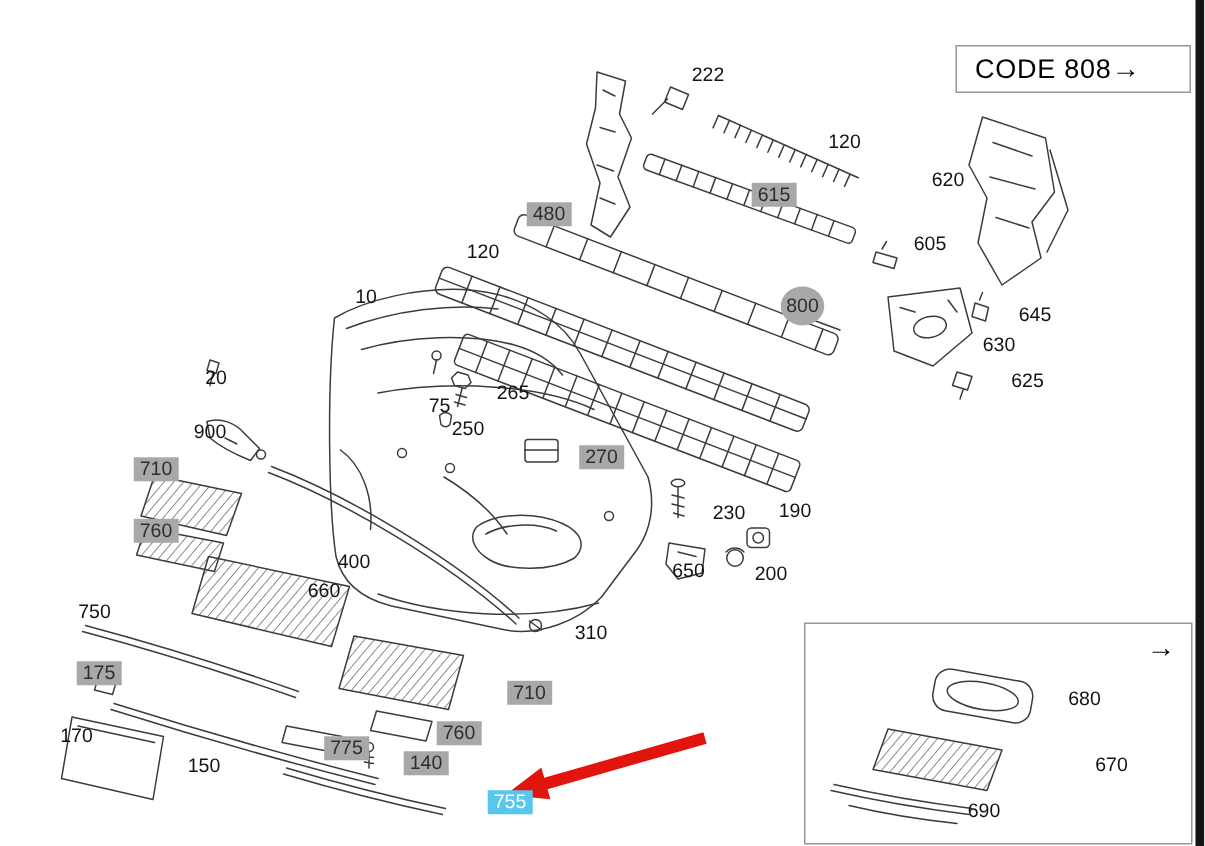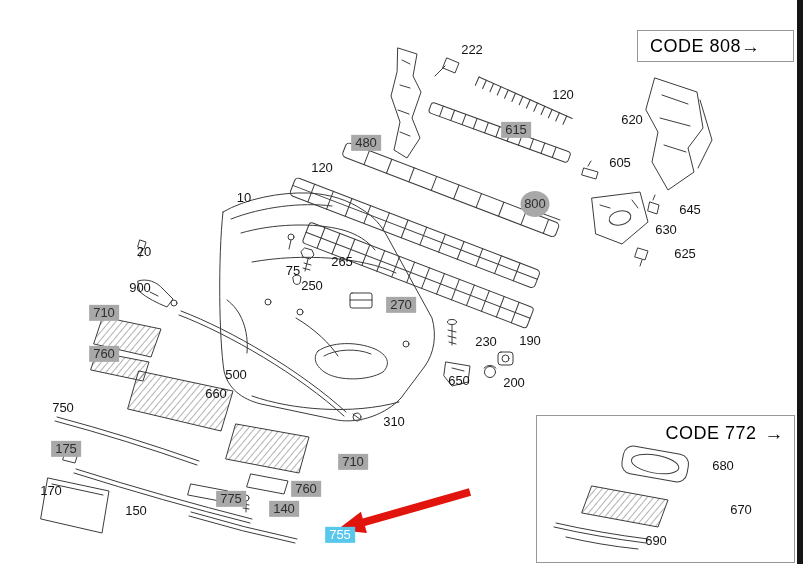--- a/index.html
+++ b/index.html
@@ -266,21 +266,21 @@
       <div class="part-label plain" style="left: 326px; top: 262px;">265</div>
       <div class="part-label plain" style="left: 296px; top: 286px;">250</div>
       <div class="part-label gray" style="left: 385px; top: 305px;">270</div>
       <div class="part-label plain" style="left: 124px; top: 288px;">900</div>
       <div class="part-label gray" style="left: 88px; top: 313px;">710</div>
       <div class="part-label gray" style="left: 88px; top: 354px;">760</div>
       <div class="part-label plain" style="left: 470px; top: 342px;">230</div>
       <div class="part-label plain" style="left: 514px; top: 341px;">190</div>
       <div class="part-label plain" style="left: 443px; top: 381px;">650</div>
       <div class="part-label plain" style="left: 498px; top: 383px;">200</div>
-      <div class="part-label plain" style="left: 220px; top: 375px;">500</div>
+      <div class="part-label plain" style="left: 220px; top: 375px;">400</div>
       <div class="part-label plain" style="left: 200px; top: 394px;">660</div>
       <div class="part-label plain" style="left: 47px; top: 408px;">750</div>
       <div class="part-label gray" style="left: 50px; top: 449px;">175</div>
       <div class="part-label plain" style="left: 35px; top: 491px;">170</div>
       <div class="part-label plain" style="left: 378px; top: 422px;">310</div>
       <div class="part-label gray" style="left: 337px; top: 462px;">710</div>
       <div class="part-label gray" style="left: 215px; top: 499px;">775</div>
       <div class="part-label gray" style="left: 290px; top: 489px;">760</div>
       <div class="part-label gray" style="left: 268px; top: 509px;">140</div>
       <div class="part-label plain" style="left: 120px; top: 511px;">150</div>
@@ -290,20 +290,19 @@
       <div class="part-label plain" style="left: 640px; top: 541px;">690</div>
     </div>
 
   <div class="code-box c808">
     <span>CODE 808</span>
     <span class="code-arrow">→</span>
   </div>
 
   <div class="code-box c772">
     <div class="code772-header">
-      <span>CODE 772</span>
       <span class="code-arrow">→</span>
     </div>
   </div>
 
   <div class="scrollbar"></div>
 
 </div>
 
 </body></html>

